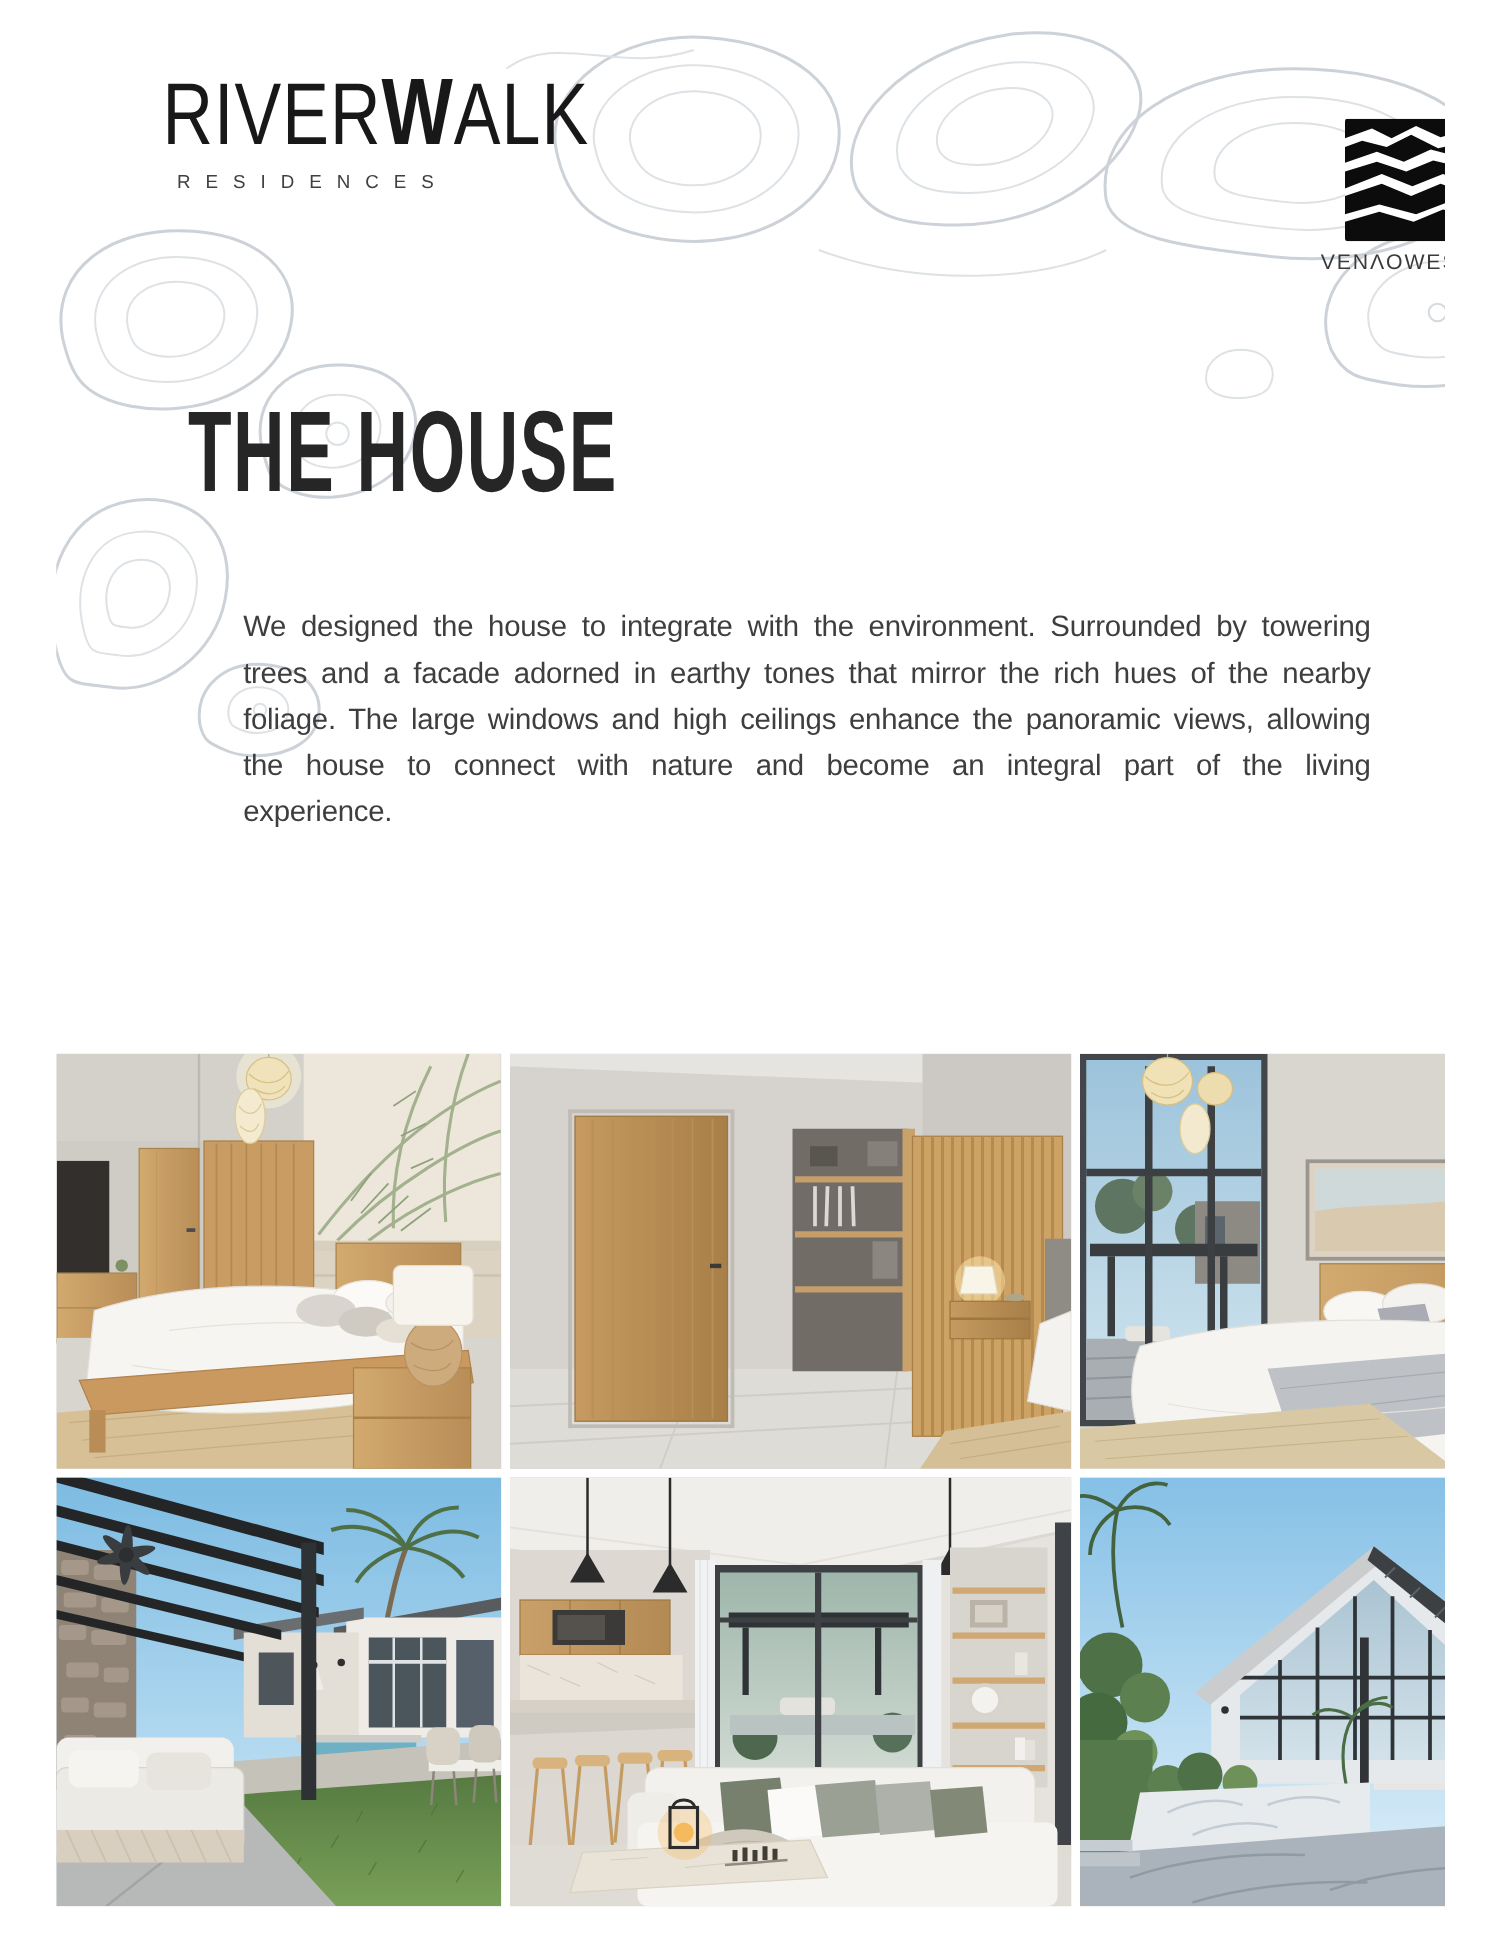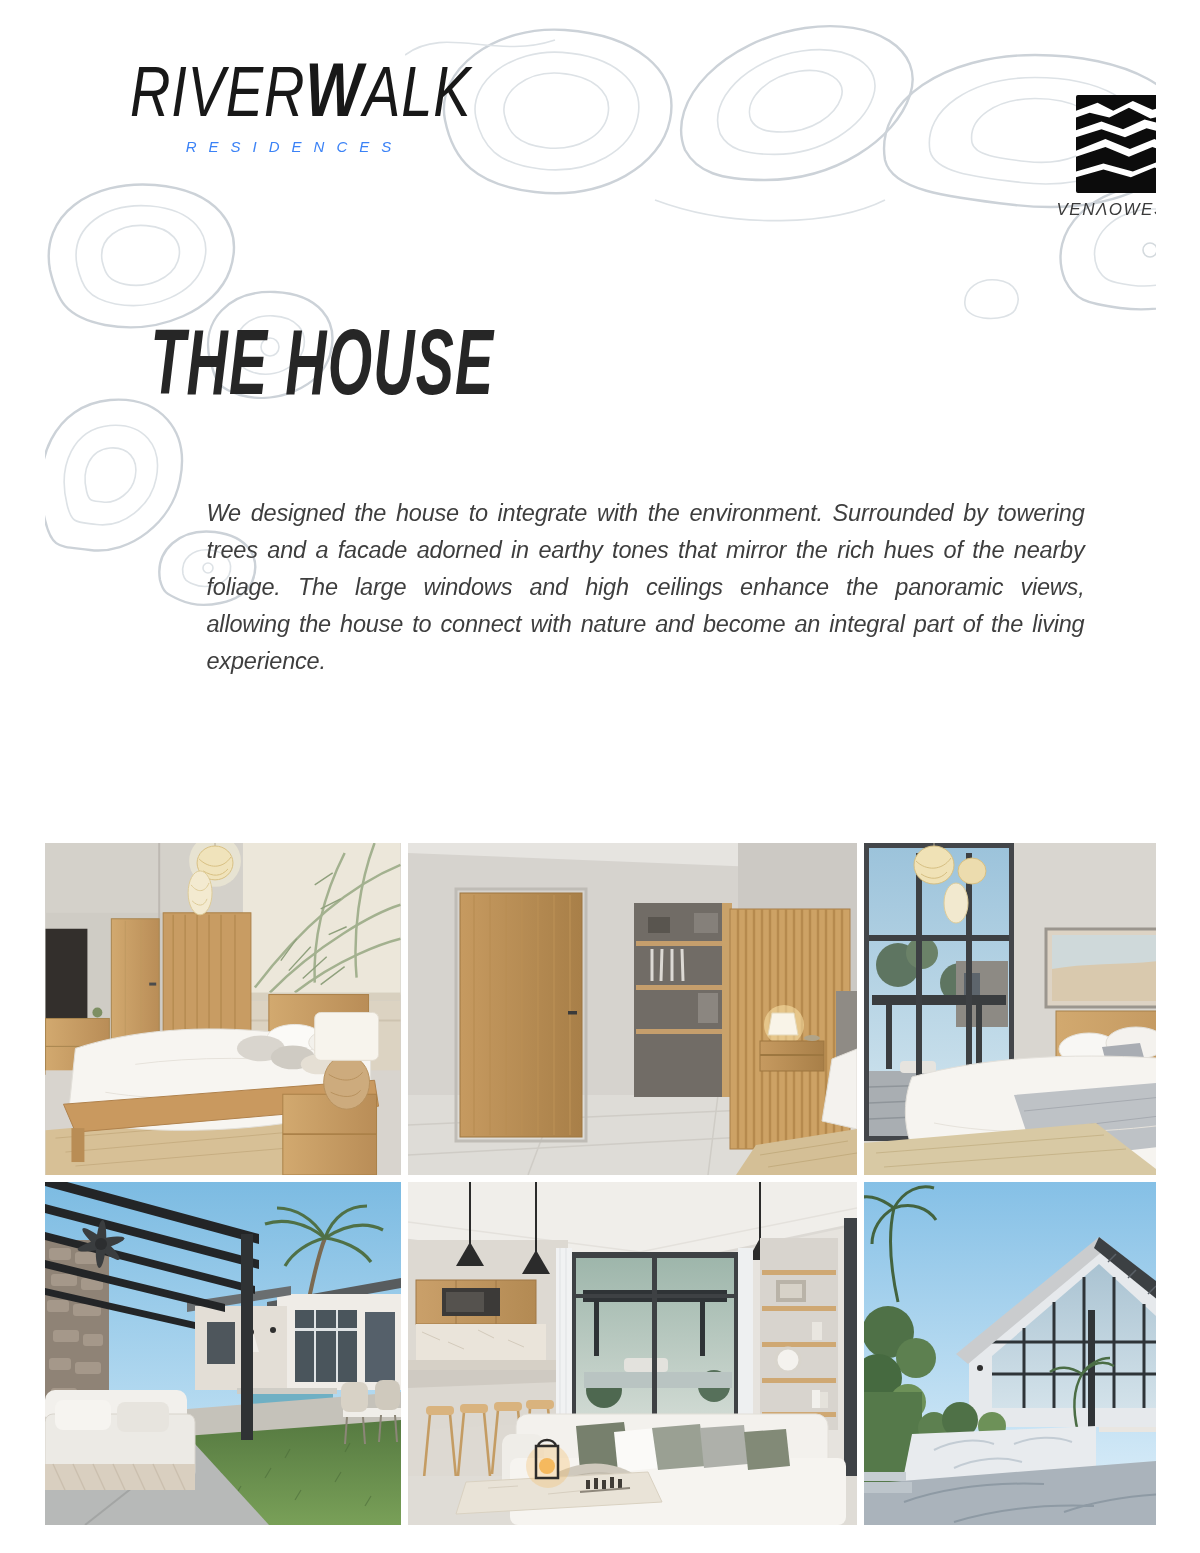--- a/index.html
+++ b/index.html
@@ -1,42 +1,41 @@
 <!DOCTYPE html>
 <html><head>
 <meta charset="utf-8">
 <style>
   html,body{margin:0;padding:0;background:#ffffff;}
   .page{
     position:relative;width:1111px;height:1553px;margin:0 auto;
     background:#ffffff;overflow:hidden;
     font-family:"Liberation Sans", sans-serif;
-    font-style:italic;
   }
   
   .topo{position:absolute;pointer-events:none;}
   .topo path{fill:none;}
   
   .brand{position:absolute;left:85px;top:58px;width:318px;color:#141414;}
   .brand-word{font-size:70px;line-height:64px;font-weight:400;letter-spacing:1px;
     white-space:nowrap;transform:scaleX(0.80);transform-origin:left top;color:#181818;}
   .brand-word .w{font-weight:800;font-size:1.08em;}
-  .brand-sub{margin-top:14px;text-align:center;font-size:15px;letter-spacing:12px;
-    text-indent:12px;color:#3b82f6;}
+  .brand-sub{margin-top:14px;font-size:15px;letter-spacing:12px;
+    text-indent:12px;color:#404040;}
   .partner{position:absolute;left:1012px;top:95px;width:136px;text-align:left;}
   .partner-logo{display:block;margin:0 auto;}
   .partner-word{margin-top:7px;font-size:17px;letter-spacing:1.5px;color:#3a3a3a;white-space:nowrap;}
   .partner-word .peak{font-weight:400;}
   
   .title{position:absolute;left:0;top:316px;width:1200px;display:flex;justify-content:flex-start;}
   .title span{display:inline-block;font-size:92px;line-height:92px;font-weight:700;
     letter-spacing:2px;color:#262626;transform:scaleX(0.62);white-space:nowrap;}
   .intro{position:absolute;left:150px;top:483px;width:902px;color:#3e3e3e;
     font-size:23.5px;line-height:37px;letter-spacing:-0.2px;word-spacing:2px;text-align:justify;}
-  .intro p{margin:12px;}
+  .intro p{margin:0;}
   .intro p + p{margin-top:37px;}
   
   .photo{position:absolute;overflow:hidden;background:#dad7d2;}
   .photo svg{display:block;}
   .ph1{left:0;   top:843px; width:356px;height:332px;}
   .ph2{left:363px;top:843px; width:449px;height:332px;}
   .ph3{left:819px;top:843px; width:381px;height:332px;}
   .ph4{left:0;   top:1182px;width:356px;height:343px;}
   .ph5{left:363px;top:1182px;width:449px;height:343px;}
   .ph6{left:819px;top:1182px;width:381px;height:343px;}

